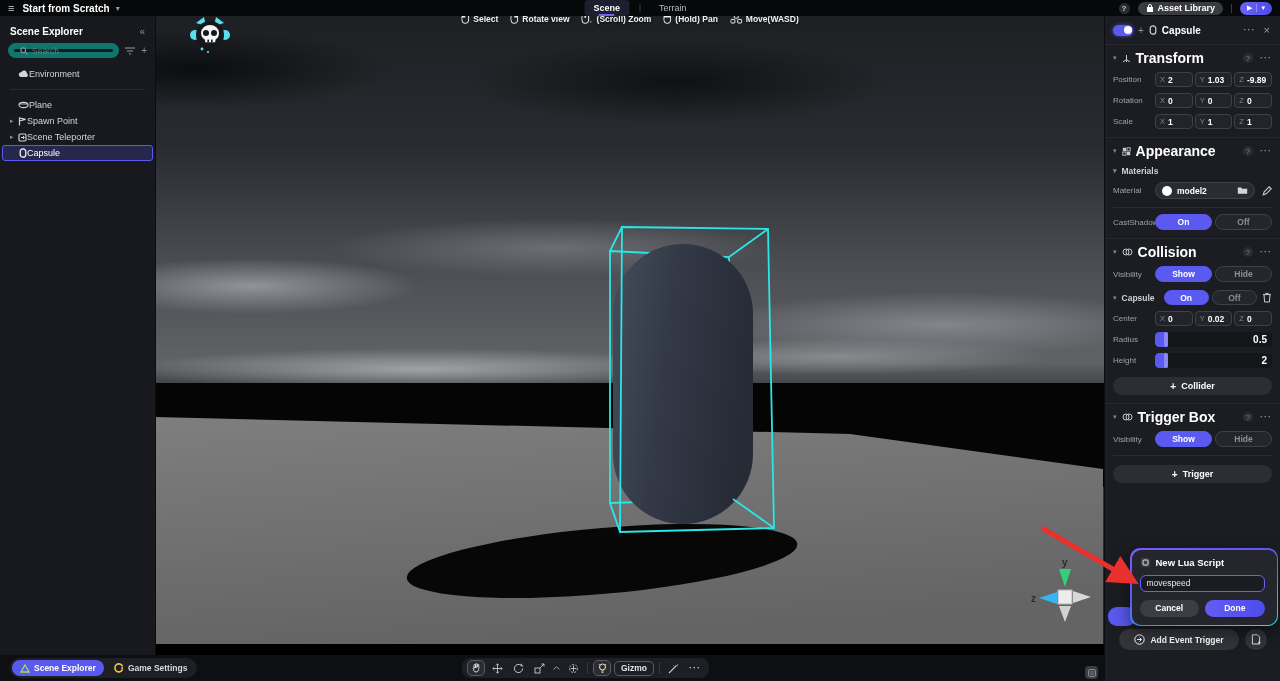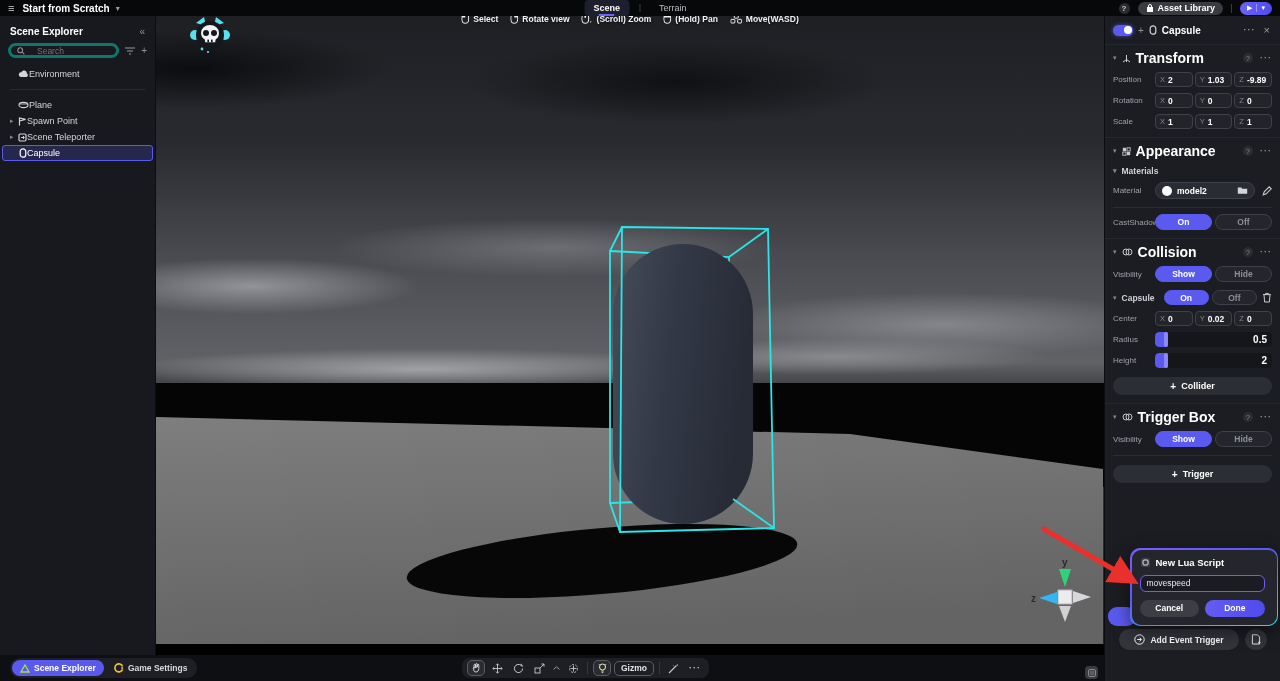--- a/index.html
+++ b/index.html
@@ -23,21 +23,21 @@
   .play-pill { display:flex; align-items:center; gap:4px; background:linear-gradient(90deg,#6a63f5,#4f4cee); border-radius:8px; height:13px; padding:0 7px; color:#fff; cursor:pointer; }
   .play-pill .pv { width:1px; height:8px; background:rgba(255,255,255,.35); }
   .play-glyph { font-size:7px; } .play-caret { font-size:7px; }
 
   
   .sidebar { position:absolute; left:0; top:16px; width:156px; height:639px; background:#17191e; border-right:1px solid #0c0d10; z-index:30; }
   .sb-head { display:flex; align-items:center; justify-content:space-between; padding:10px 10px 6px 10px; }
   .sb-title { font-weight:bold; font-size:10px; color:#fff; }
   .collapse-glyph { color:#8f9197; font-size:10px; cursor:pointer; }
   .sb-search { display:flex; align-items:center; gap:6px; padding:0 8px 8px 8px; }
-  .search-box { flex:1; display:flex; align-items:center; gap:12px; border:3px solid #0f766e; border-radius:8px; height:15px; padding:0 6px; }
+  .search-box { flex:1; display:flex; align-items:center; gap:4px; border:6px solid #0f766e; border-radius:8px; height:15px; padding:0 6px; }
   .search-box input { background:transparent; border:none; outline:none; color:#c9cacf; font-size:8.5px; width:100%; font-family:"Liberation Sans",sans-serif; }
   .icon { display:inline-flex; align-items:center; justify-content:center; flex:none; }
   .sb-item { display:flex; align-items:center; height:16px; padding:0 8px; color:#d4d5d9; cursor:pointer; margin:0 2px; }
   .sb-item .caret { width:8px; color:#85878d; font-size:7px; }
   .sb-item .nocaret { width:8px; }
   .sb-item.selected { background:rgba(90,90,240,.22); border:1px solid #5a5af0; border-radius:3px; color:#fff; }
   .sb-div { height:1px; background:#2a2c33; margin:7px 10px; }
 
   
   .viewport { position:absolute; left:156px; top:5px; width:948px; height:639px; overflow:hidden; z-index:10;

